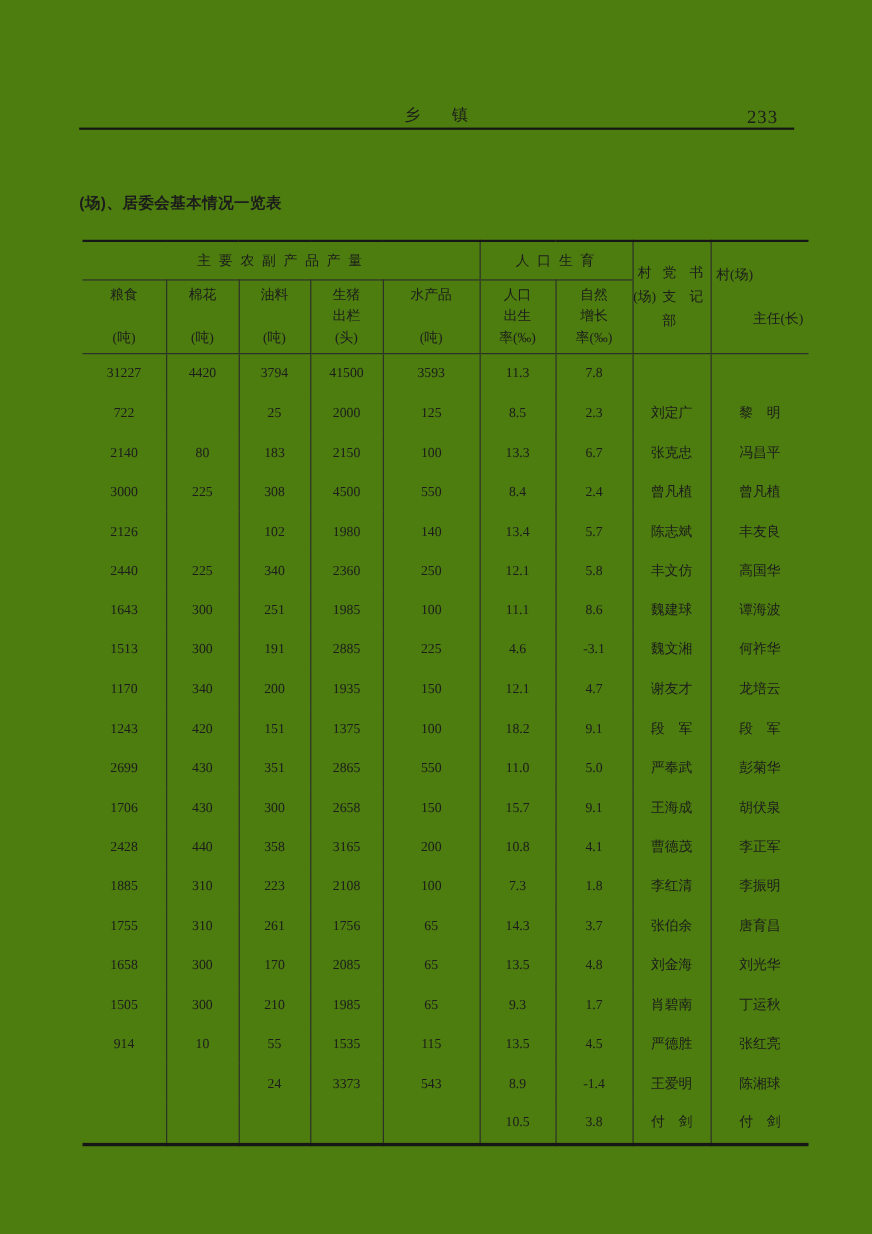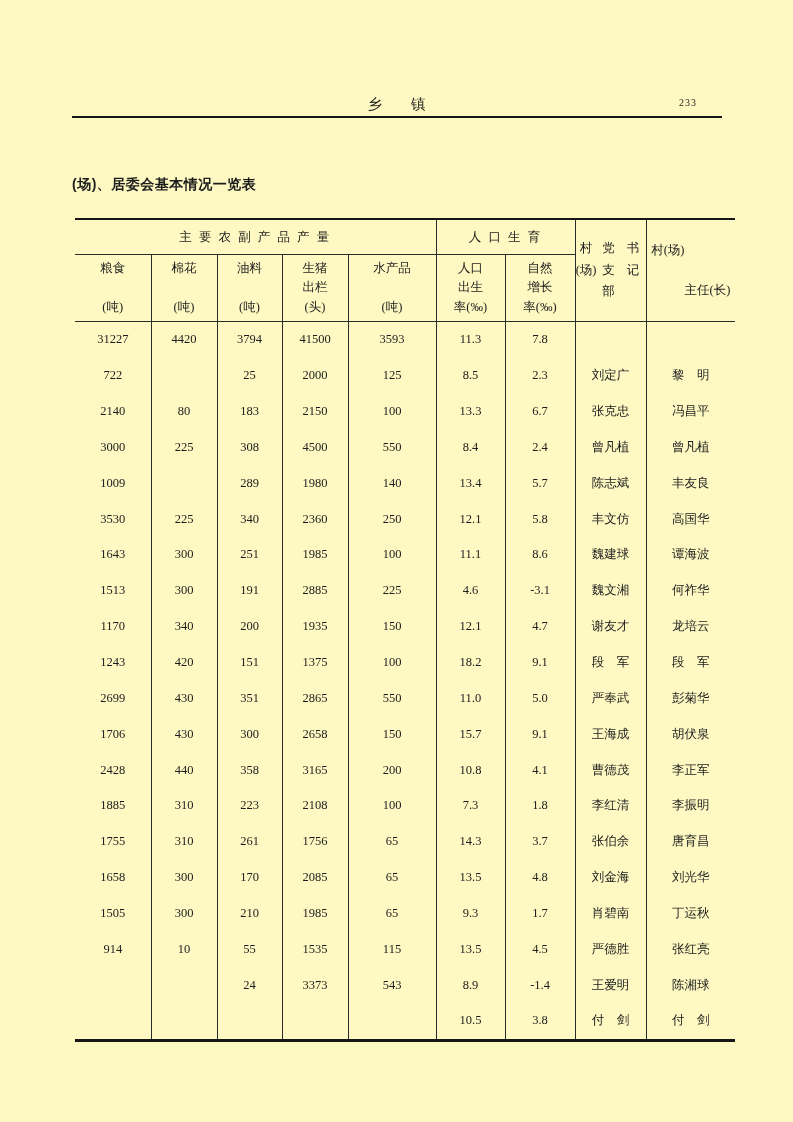--- a/index.html
+++ b/index.html
@@ -1,21 +1,21 @@
 <!DOCTYPE html>
 <html lang="zh"><head>
 <meta charset="utf-8">
 <style>
   html,body{margin:0;padding:0;background:#e9e9e9;}
-  .page{position:relative;width:793px;height:1122px;background:#fef9c3;margin:0 auto;
+  .page{position:relative;width:793px;height:1122px;background:#4d7c0f;margin:0 auto;
         font-family:"Liberation Serif","DejaVu Serif",serif;color:#1c1c1c;overflow:hidden;}
 
   .running-head{position:absolute;top:95px;left:0;width:100%;text-align:center;
         font-size:14.5px;white-space:pre;}
-  .page-number{position:absolute;top:97px;left:679px;font-size:10px;letter-spacing:1px;}
+  .page-number{position:absolute;top:97px;left:679px;font-size:17px;letter-spacing:1px;}
   .head-rule{position:absolute;top:116px;left:72px;width:650px;height:2px;background:#161616;}
 
   .table-title{position:absolute;top:176px;left:72px;
         font-family:"Liberation Sans","DejaVu Sans",sans-serif;
         font-weight:bold;font-size:14px;letter-spacing:0.5px;text-align:center;}
 
   table.main{position:absolute;top:218px;left:75px;width:660px;border-collapse:collapse;
         table-layout:fixed;border-top:2px solid #161616;border-bottom:3px solid #161616;
         font-size:12.5px;}
   th,td{padding:0;text-align:center;vertical-align:middle;font-weight:normal;
@@ -162,32 +162,32 @@
           <td>225</td>
           <td>308</td>
           <td>4500</td>
           <td>550</td>
           <td>8.4</td>
           <td>2.4</td>
           <td>曾凡植</td>
           <td>曾凡植</td>
         </tr>
         <tr>
-          <td class="no-l">1009</td>
-          <td></td>
-          <td>289</td>
+          <td class="no-l">2126</td>
+          <td></td>
+          <td>102</td>
           <td>1980</td>
           <td>140</td>
           <td>13.4</td>
           <td>5.7</td>
           <td>陈志斌</td>
           <td>丰友良</td>
         </tr>
         <tr>
-          <td class="no-l">3530</td>
+          <td class="no-l">2440</td>
           <td>225</td>
           <td>340</td>
           <td>2360</td>
           <td>250</td>
           <td>12.1</td>
           <td>5.8</td>
           <td>丰文仿</td>
           <td>高国华</td>
         </tr>
         <tr>

